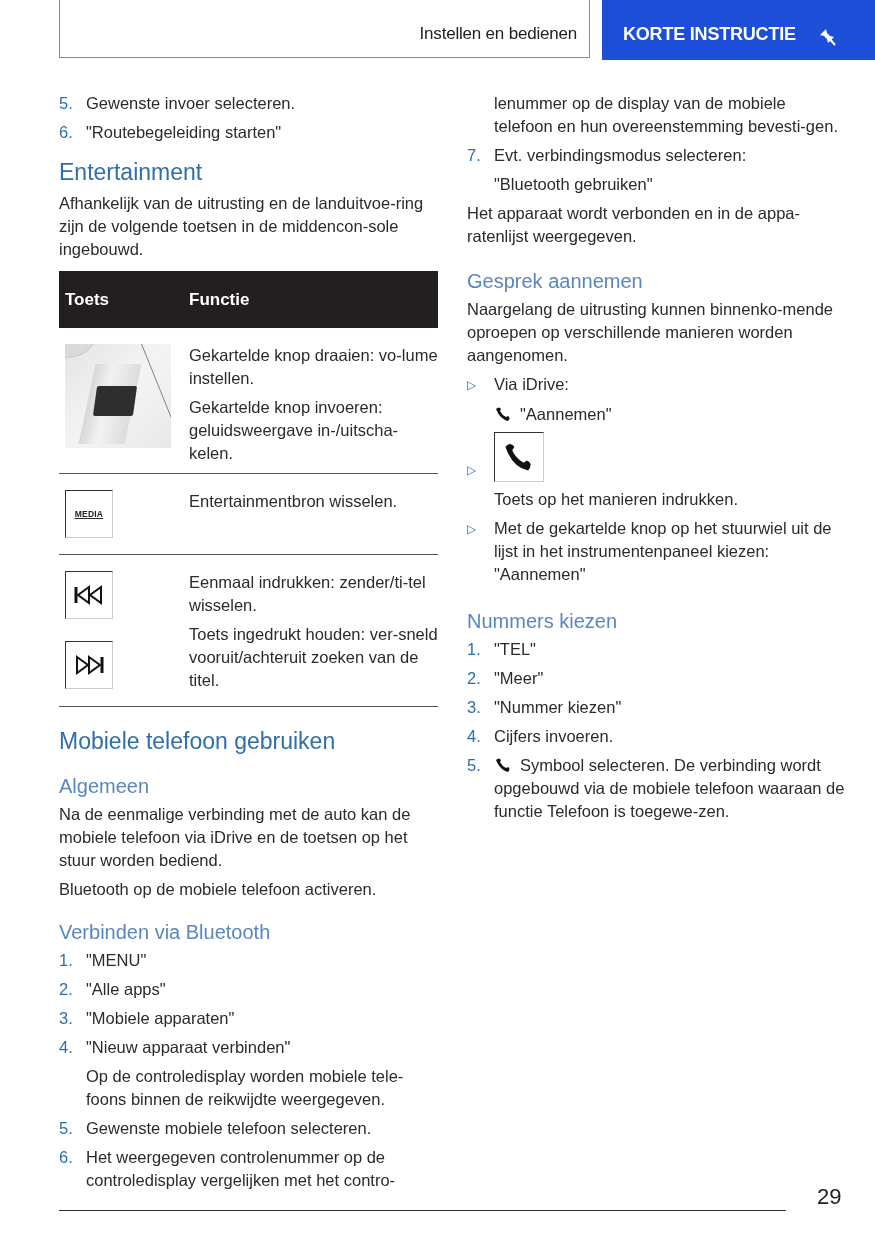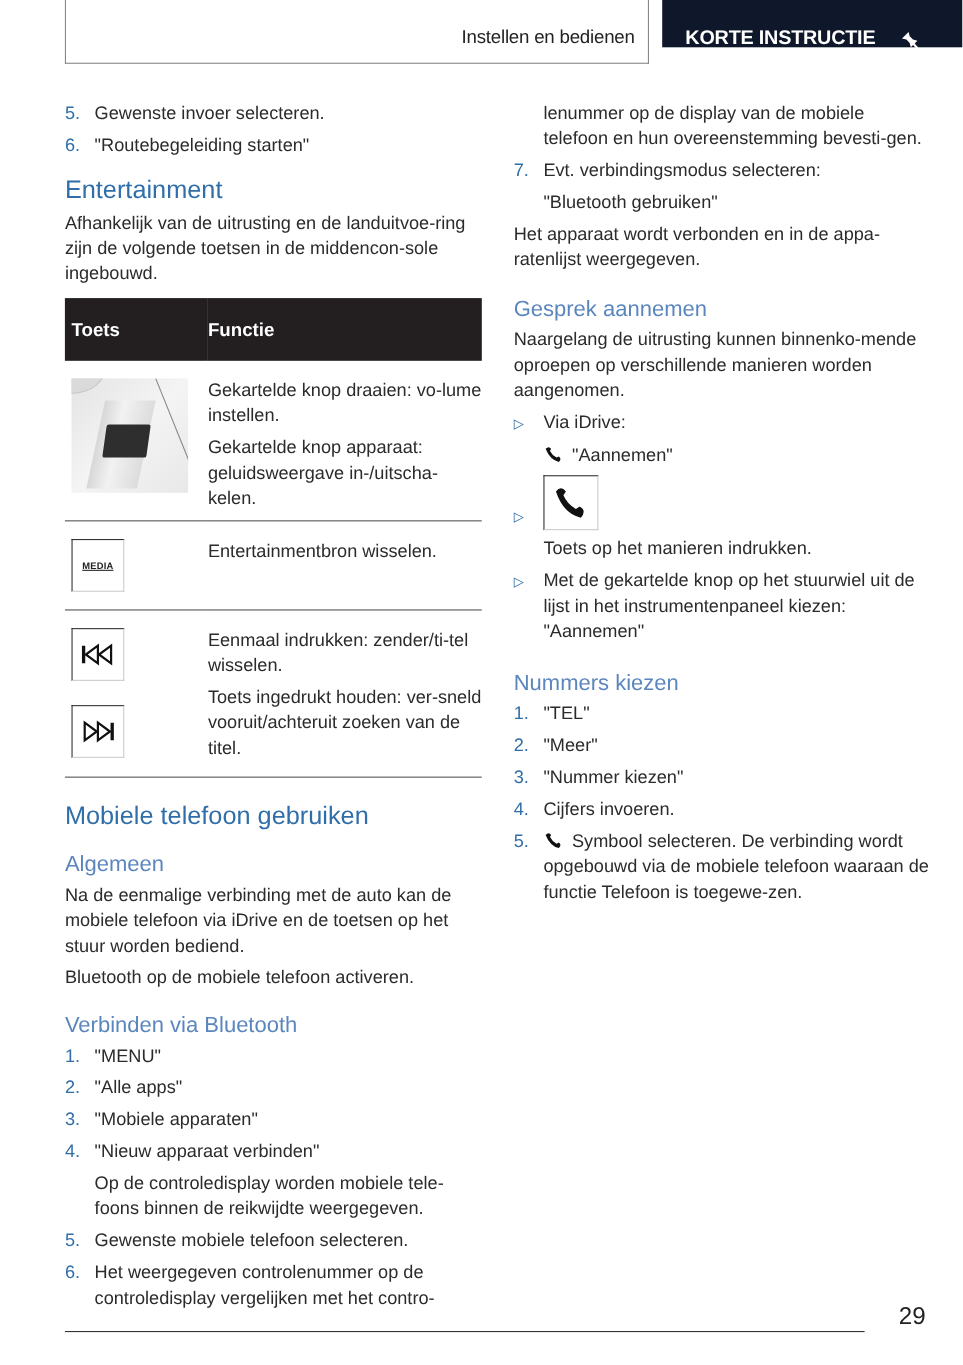--- a/index.html
+++ b/index.html
@@ -9,22 +9,22 @@
   }
   .hdr-left {
     position: absolute; left: 59px; top: 0; width: 531px; height: 58px;
     border: 1px solid #888; border-top: none; box-sizing: border-box;
   }
   .hdr-left-text {
     position: absolute; right: 12px; top: 24px; font-size: 17px; color: #222;
     font-family: "Liberation Sans", sans-serif; letter-spacing: -0.2px;
   }
   .hdr-right {
-    position: absolute; left: 602px; top: 0; width: 273px; height: 43px;
-    background: #0f172a; color: #fff;
+    position: absolute; left: 602px; top: 0; width: 273px; height: 60px;
+    background: #1d4ed8; color: #fff;
   }
   .hdr-right-text {
     position: absolute; left: 21px; top: 24px; font-size: 18px; font-weight: bold;
     font-family: "Liberation Sans", sans-serif; letter-spacing: -0.2px;
   }
   .pin-icon { position: absolute; left: 214px; top: 25px; width: 22px; height: 22px; }
 
   .col { position: absolute; font-size: 16.5px; line-height: 23px; font-family: "Liberation Sans", sans-serif; }
   .col-left { left: 59px; top: 92px; width: 380px; }
   .col-right { left: 467px; top: 92px; width: 380px; }
@@ -124,21 +124,21 @@
       <td class="c1">
         <div class="knob-img">
           <div class="arc"></div>
               <div class="line1"></div>
               <div class="slot"></div>
               <div class="roller"></div>
         </div>
       </td>
       <td>
         <div class="para">Gekartelde knop draaien: vo-lume instellen.</div>
-        <div class="para" style="margin-bottom:0">Gekartelde knop apparaat: geluidsweergave in-/uitscha-kelen.</div>
+        <div class="para" style="margin-bottom:0">Gekartelde knop invoeren: geluidsweergave in-/uitscha-kelen.</div>
       </td>
     </tr>
     <tr>
       <td class="c1" style="padding-bottom:16px">
         <div class="keybox media">
           <span>MEDIA</span>
         </div>
       </td>
       <td>
         <div class="para">Entertainmentbron wisselen.</div>

